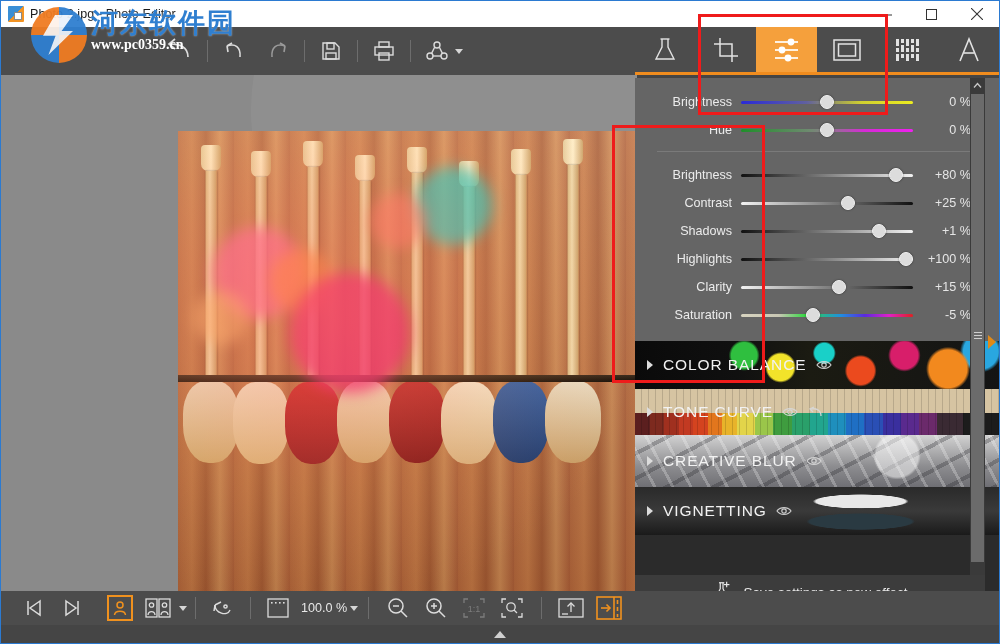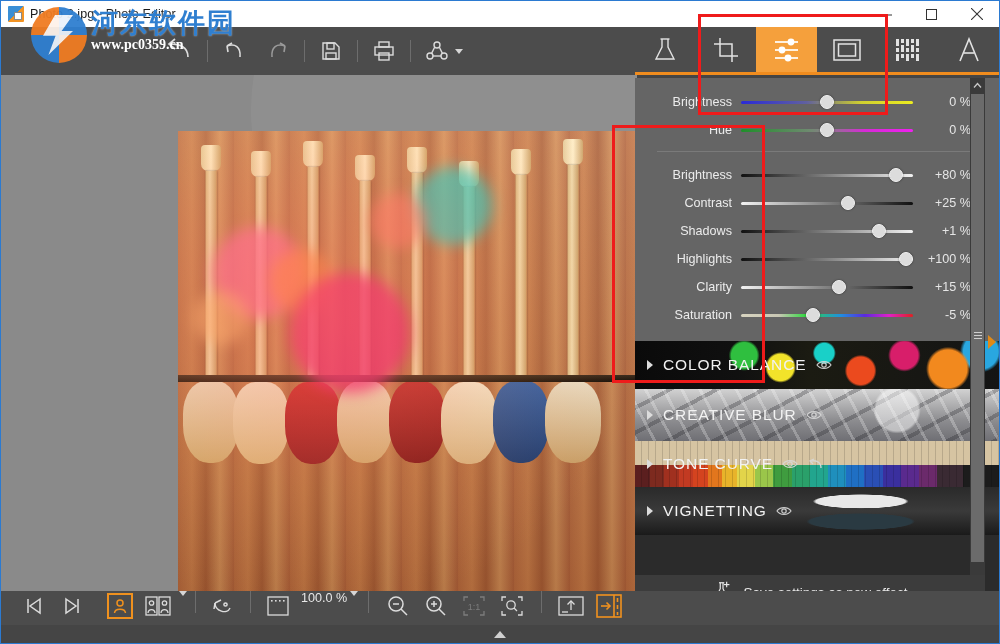--- a/index.html
+++ b/index.html
@@ -229,21 +229,21 @@
   }
   .savebtn {
     position:absolute; right:14px; bottom:34px; width:350px; height:34px;
     background:#3c3c3c; display:flex; align-items:center; justify-content:center;
     color:#e8e8e8; font-size:13.5px;
   }
   .savebtn .lbl { margin-left:9px; }
 
   .bottombar {
     position:absolute; left:0; bottom:18px; width:998px; height:34px;
-    background:#4c4c4c; display:flex; align-items:flex-start;
+    background:#4c4c4c; display:flex; align-items:center;
   }
   .bb { width:38px; height:30px; display:flex; align-items:center; justify-content:center; color:#dcdcdc; }
   .bb.dim { color:#7c7c7c; }
   .bb.act { color:#f0911e; }
   .boxsel { border:2px solid #f0911e; width:26px; height:26px; display:flex; align-items:center; justify-content:center; color:#f0911e; }
   .zoomval { color:#e8e8e8; font-size:12.6px; margin:0 2px 0 4px; }
 
   .statusbar {
     position:absolute; left:0; bottom:0; width:998px; height:18px;
     background:#454545; display:flex; align-items:center; justify-content:center;
@@ -560,46 +560,46 @@
       <div class="tri-r"></div>
       <span>COLOR BALANCE</span>
       <span class="hdr-ico">
         <svg width="16" height="12" viewBox="0 0 16 12" fill="none" stroke="currentColor" stroke-width="1.2">
           <path d="M1 6 C4 1.5, 12 1.5, 15 6 C12 10.5, 4 10.5, 1 6Z"></path>
             <circle cx="8" cy="6" r="2.2"></circle>
         </svg>
       </span>
     </div>
 
+    <div class="sec-head" style="height:46px">
+      <div class="bg tex-pencils"></div>
+      <div class="tri-r"></div>
+      <span>TONE CURVE</span>
+      <span class="hdr-ico">
+        <svg width="16" height="12" viewBox="0 0 16 12" fill="none" stroke="currentColor" stroke-width="1.2">
+          <path d="M1 6 C4 1.5, 12 1.5, 15 6 C12 10.5, 4 10.5, 1 6Z"></path>
+            <circle cx="8" cy="6" r="2.2"></circle>
+        </svg>
+      </span>
+      <span class="hdr-ico">
+        <svg width="16" height="13" viewBox="0 0 16 13" fill="none" stroke="currentColor" stroke-width="1.3">
+          <path d="M14 10 C14 4, 9 2, 4 3"></path>
+            <path d="M7 1 L3 3 L6 6"></path>
+        </svg>
+      </span>
+    </div>
+
     <div class="sec-head" style="height:52px">
       <div class="bg tex-street"></div>
       <div class="tri-r"></div>
       <span>CREATIVE BLUR</span>
       <span class="hdr-ico">
         <svg width="16" height="12" viewBox="0 0 16 12" fill="none" stroke="currentColor" stroke-width="1.2">
           <path d="M1 6 C4 1.5, 12 1.5, 15 6 C12 10.5, 4 10.5, 1 6Z"></path>
             <circle cx="8" cy="6" r="2.2"></circle>
-        </svg>
-      </span>
-    </div>
-
-    <div class="sec-head" style="height:46px">
-      <div class="bg tex-pencils"></div>
-      <div class="tri-r"></div>
-      <span>TONE CURVE</span>
-      <span class="hdr-ico">
-        <svg width="16" height="12" viewBox="0 0 16 12" fill="none" stroke="currentColor" stroke-width="1.2">
-          <path d="M1 6 C4 1.5, 12 1.5, 15 6 C12 10.5, 4 10.5, 1 6Z"></path>
-            <circle cx="8" cy="6" r="2.2"></circle>
-        </svg>
-      </span>
-      <span class="hdr-ico">
-        <svg width="16" height="13" viewBox="0 0 16 13" fill="none" stroke="currentColor" stroke-width="1.3">
-          <path d="M14 10 C14 4, 9 2, 4 3"></path>
-            <path d="M7 1 L3 3 L6 6"></path>
         </svg>
       </span>
     </div>
 
     <div class="sec-head" style="height:48px">
       <div class="bg tex-bow"></div>
       <div class="tri-r"></div>
       <span>VIGNETTING</span>
       <span class="hdr-ico">
         <svg width="16" height="12" viewBox="0 0 16 12" fill="none" stroke="currentColor" stroke-width="1.2">

